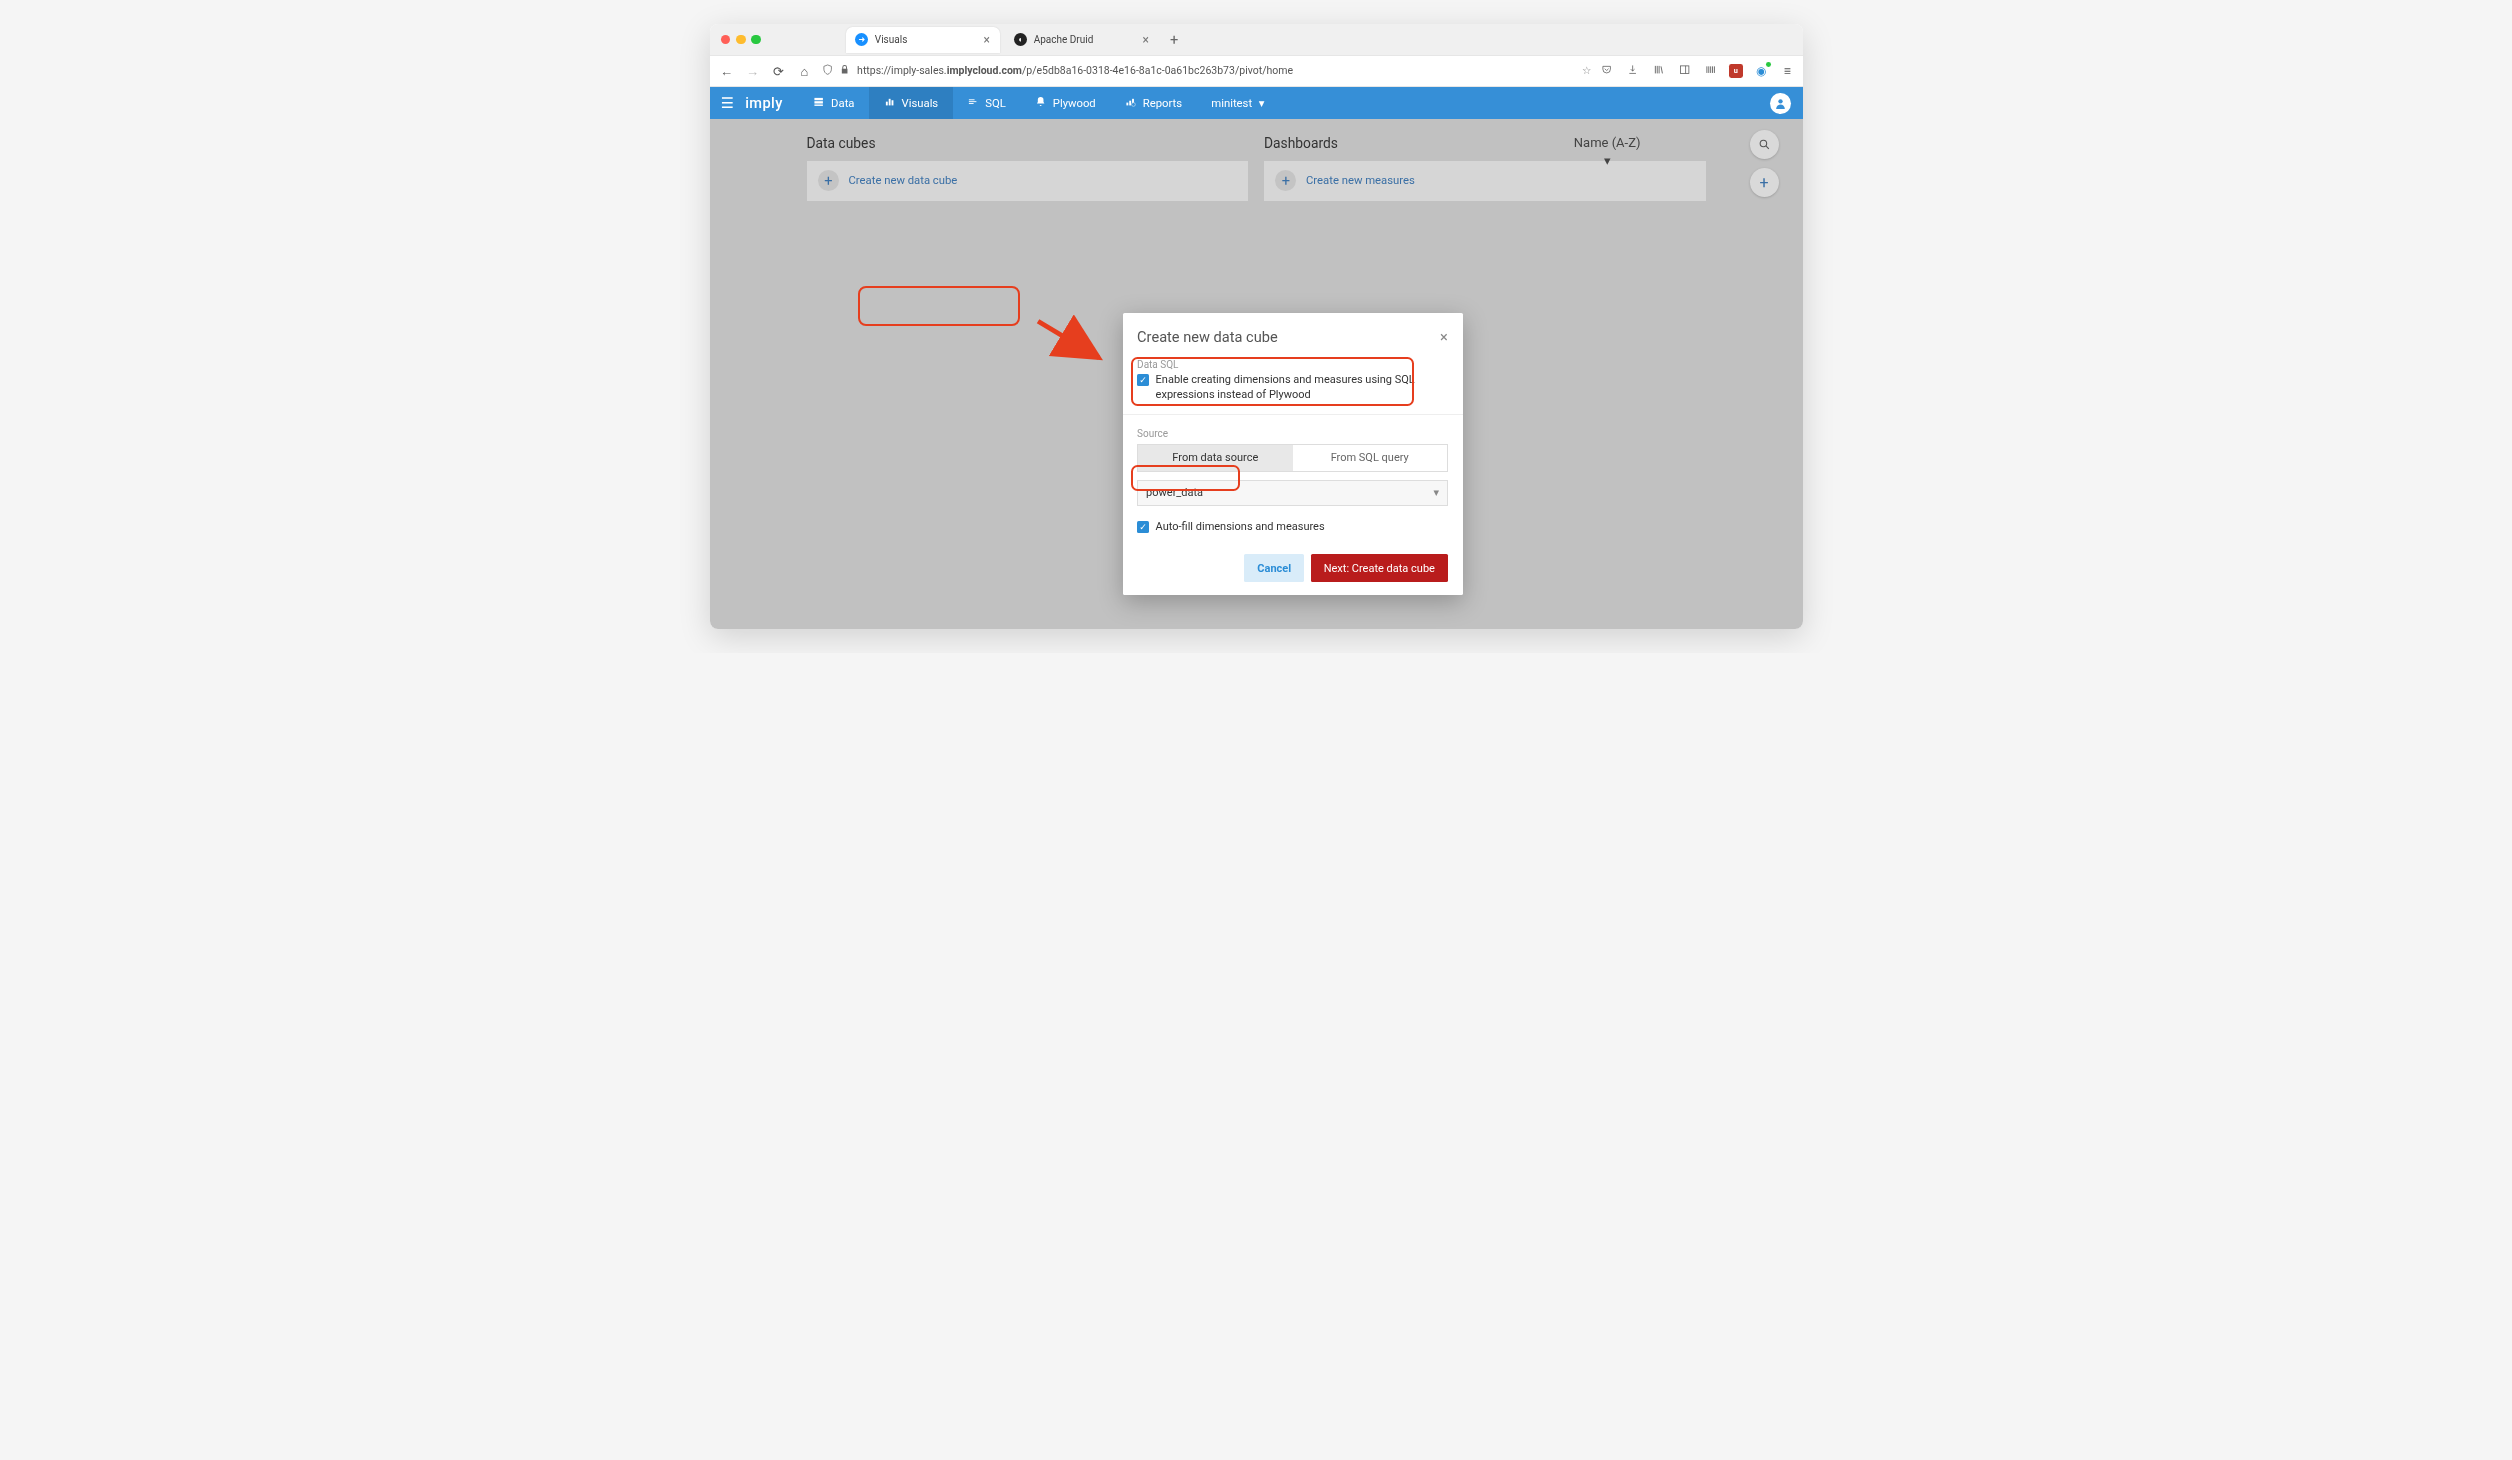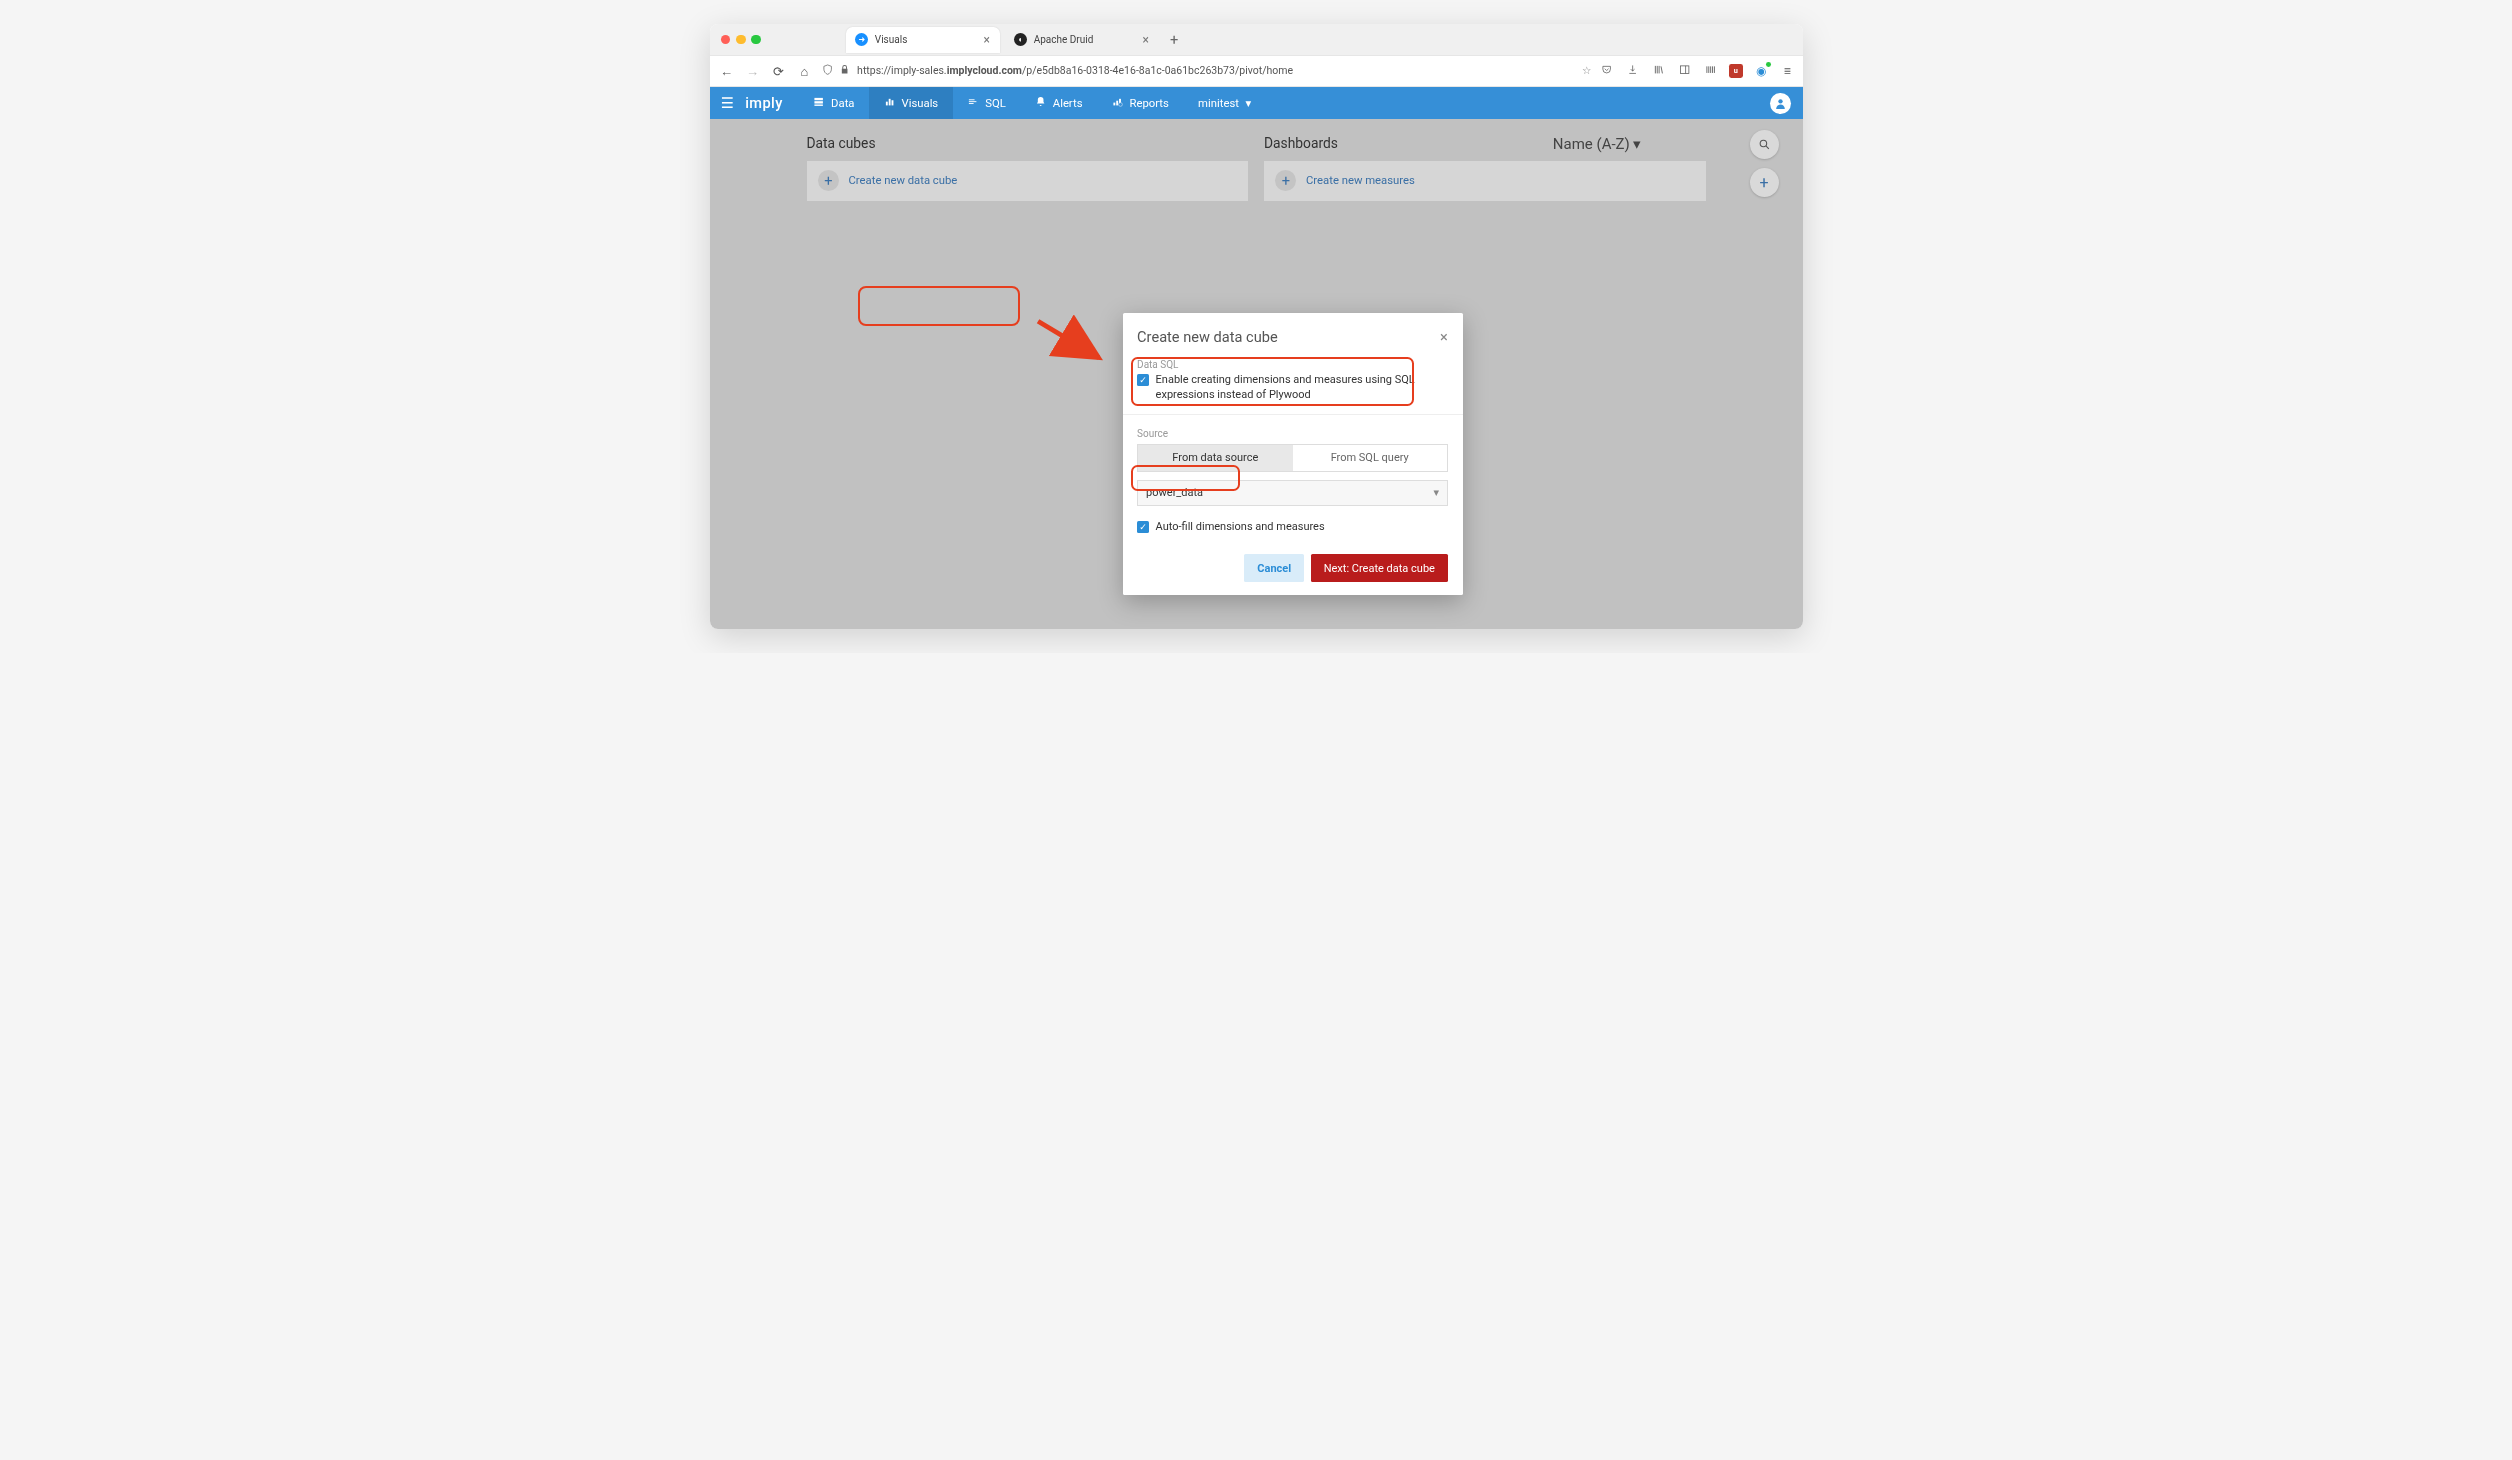--- a/index.html
+++ b/index.html
@@ -38,21 +38,21 @@
   .appbar .spacer{flex:1;}
   .appbar .avatar{width:21px;height:21px;border-radius:50%;background:#fff;margin:0 11.3px;display:flex;align-items:center;justify-content:center;color:#368fd7;}
   
   .content{position:relative;height:510px;background:#c1c1c1;}
   .content-inner{padding:16px 97px;}
   .columns{display:flex;gap:16px;}
   .col{flex:1;}
   .section-title{font-size:13.8px;color:#333;margin-bottom:9.7px;}
   .create-row{height:40px;background:#d6d6d6;display:flex;align-items:center;padding:0 11.3px;gap:9.7px;color:#3a6fa5;font-size:11.3px;cursor:pointer;}
   .plus-btn{width:21px;height:21px;background:#c4c4c4;border-radius:50%;display:flex;align-items:center;justify-content:center;font-size:14.6px;color:#3a6fa5;}
-  .sort-label{position:absolute;top:16px;right:162px;font-size:15px;color:#444;display:flex;align-items:center;gap:3.2px;}
+  .sort-label{position:absolute;top:16px;right:162px;font-size:13px;color:#444;display:flex;align-items:center;gap:3.2px;flex-direction:column;}
   .float-btn{position:absolute;width:29px;height:29px;border-radius:50%;background:#d9d9d9;display:flex;align-items:center;justify-content:center;color:#555;font-size:13.8px;cursor:pointer;box-shadow:0 0.8px 2.4px rgba(0,0,0,.2);}
   .float-search{top:11.3px;right:24px;}
   .float-add{top:49px;right:24px;}
   
   .ann-box{position:absolute;border:2.8px solid #e63e1e;border-radius:8px;pointer-events:none;}
   .ann-create{top:167px;left:148px;width:162px;height:40px;}
   .ann-arrow{position:absolute;top:194px;left:324px;pointer-events:none;}
   
   .modal{position:absolute;top:194px;left:413px;width:340px;background:#fff;box-shadow:0 6.5px 24px rgba(0,0,0,.25);border-radius:1.6px;}
   .modal-body{padding:14.6px 14.6px 13px;}
@@ -169,21 +169,21 @@
     <div class="navitem">
       <span class="navicon2"><svg class="svg-ico" viewBox="0 0 24 24" style="fill:none;stroke:#fff;stroke-width:2">
             <path d="M4 8h12M4 12h16M4 16h10"></path>
           </svg></span>
       <span>SQL</span>
     </div>
     <div class="navitem">
       <span class="navicon2"><svg class="svg-ico" viewBox="0 0 24 24" style="fill:#fff">
             <path d="M12 2a6 6 0 00-6 6v5l-2 3h16l-2-3V8a6 6 0 00-6-6zm-2 17a2 2 0 004 0h-4z"></path>
           </svg></span>
-      <span>Alerts</span>
+      <span>Plywood</span>
     </div>
     <div class="navitem">
       <span class="navicon2"><svg class="svg-ico" viewBox="0 0 24 24" style="fill:#fff">
             <rect x="3" y="14" width="4" height="6"></rect>
             <rect x="9" y="10" width="4" height="10"></rect>
             <rect x="15" y="6" width="4" height="14"></rect>
             <circle cx="18" cy="18" r="4" fill="#368fd7" stroke="#fff"></circle>
           </svg></span>
       <span>Reports</span>
     </div>

